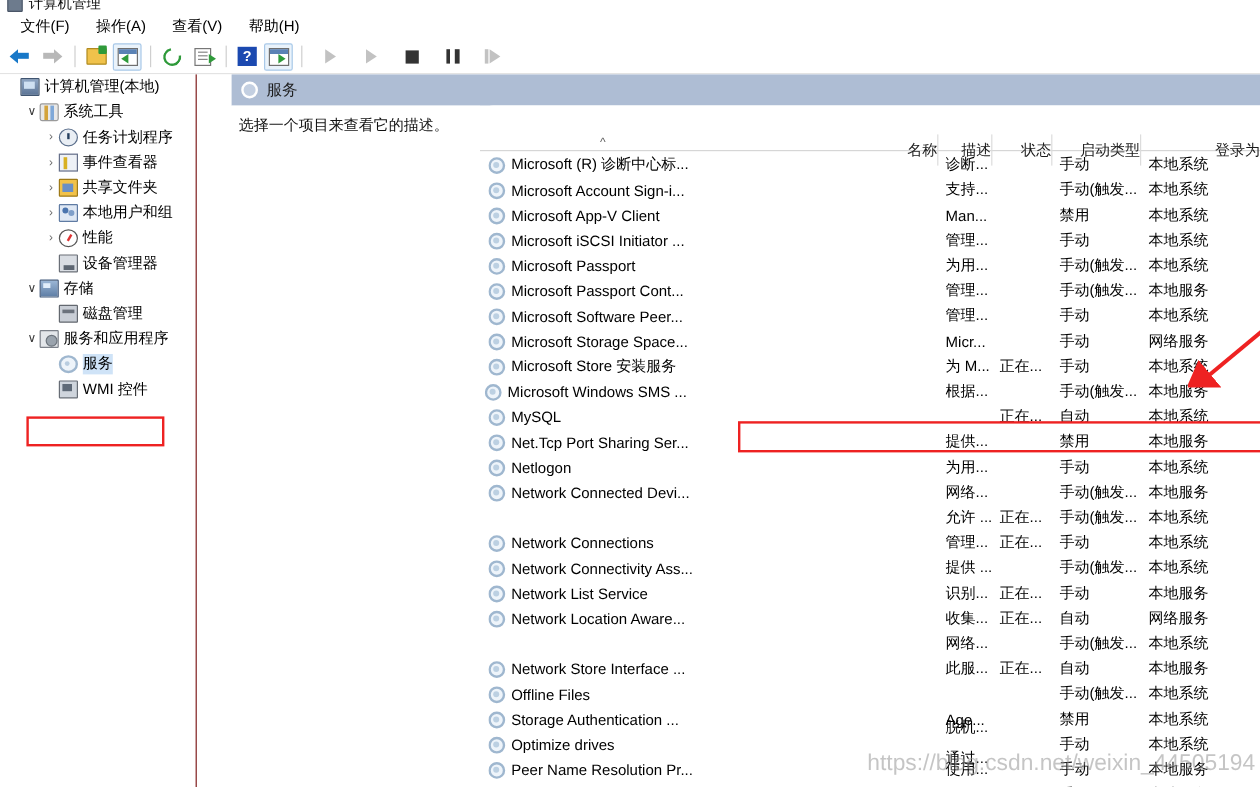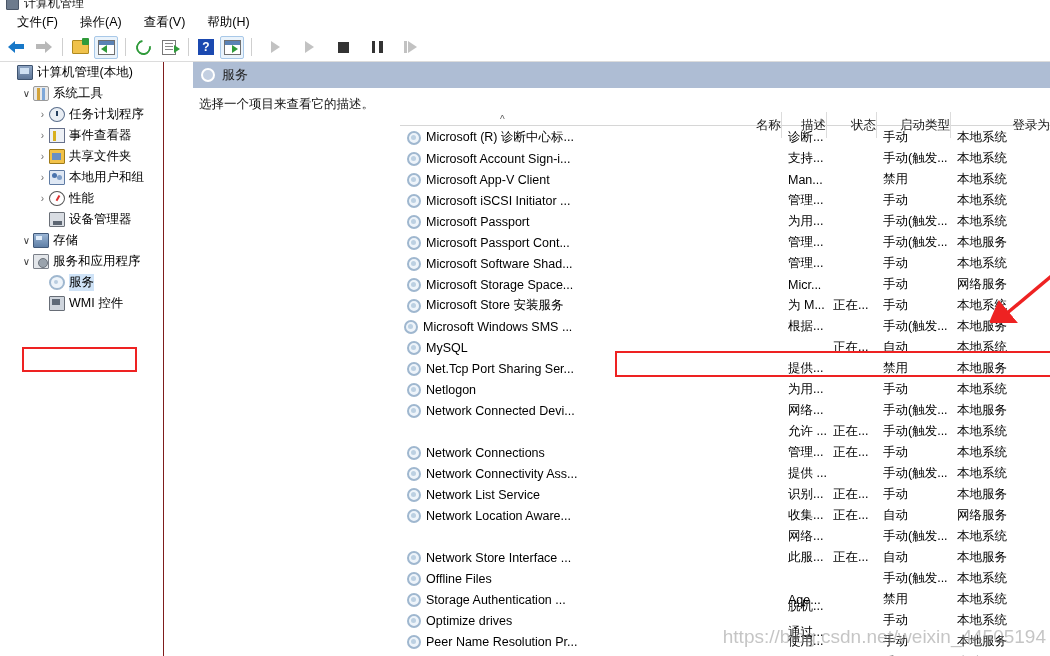--- a/index.html
+++ b/index.html
@@ -321,20 +321,25 @@
         <div class="tr" style="padding-left: 36px;">
           <span class="chev"></span>
           <span class="tico ic-device"></span>
           <span class="tlabel">设备管理器</span>
         </div>
         <div class="tr" style="padding-left: 20px;">
           <span class="chev open">∨</span>
           <span class="tico ic-storage"></span>
           <span class="tlabel">存储</span>
         </div>
+        <div class="tr" style="padding-left: 36px;">
+          <span class="chev"></span>
+          <span class="tico ic-disk"></span>
+          <span class="tlabel">磁盘管理</span>
+        </div>
         <div class="tr" style="padding-left: 20px;">
           <span class="chev open">∨</span>
           <span class="tico ic-servapp"></span>
           <span class="tlabel">服务和应用程序</span>
         </div>
         <div class="tr selected" style="padding-left: 36px;">
           <span class="chev"></span>
           <span class="tico ic-service"></span>
           <span class="tlabel">服务</span>
         </div>
@@ -438,21 +443,21 @@
               <span>Microsoft Passport Cont...</span>
             </div>
             <div class="cell" style="left: 388px; width: 45px;">管理...</div>
             <div class="cell" style="left: 433px; width: 50px;"></div>
             <div class="cell" style="left: 483px; width: 74px;">手动(触发...</div>
             <div class="cell" style="left: 557px; width: 100px;">本地服务</div>
           </div>
           <div class="row">
             <div class="cell name" style="left: 7px; width: 381px;">
               <span class="svcico"></span>
-              <span>Microsoft Software Shad...</span>
+              <span>Microsoft Software Peer...</span>
             </div>
             <div class="cell" style="left: 388px; width: 45px;">管理...</div>
             <div class="cell" style="left: 433px; width: 50px;"></div>
             <div class="cell" style="left: 483px; width: 74px;">手动</div>
             <div class="cell" style="left: 557px; width: 100px;">本地系统</div>
           </div>
           <div class="row">
             <div class="cell name" style="left: 7px; width: 381px;">
               <span class="svcico"></span>
               <span>Microsoft Storage Space...</span>

